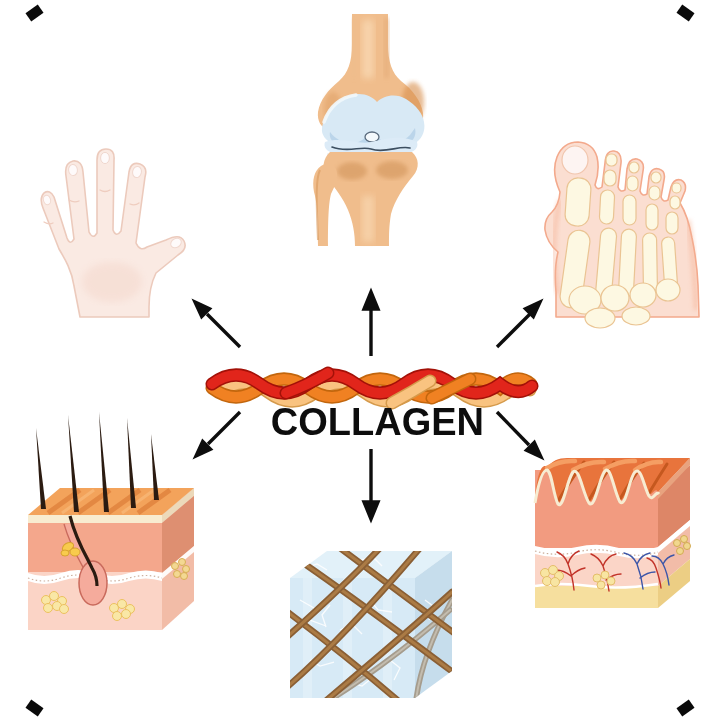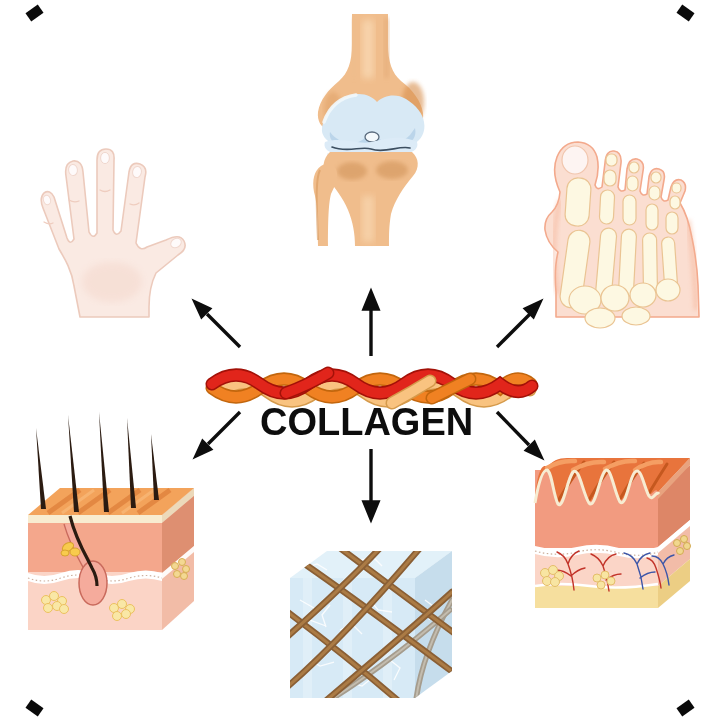--- a/index.html
+++ b/index.html
@@ -1,20 +1,20 @@
 <!DOCTYPE html>
 <html><head>
 <meta charset="utf-8">
 <style>
   html,body{margin:0;padding:0;background:#fff;}
   .canvas{position:relative;width:720px;height:720px;background:#ffffff;overflow:hidden;
           font-family:"Liberation Sans",sans-serif;}
   .canvas svg{position:absolute;left:0;top:0;}
   .collagen-label{position:absolute;left:260px;top:402px;width:224px;height:40px;
-    text-align:left;font-size:38px;line-height:40px;font-weight:bold;
+    text-align:right;font-size:38px;line-height:40px;font-weight:bold;
     letter-spacing:0px;color:#0d0d0d;font-family:"Liberation Sans",sans-serif;}
   .corner-mark{position:absolute;width:15px;height:10px;background:#0a0a0a;}
   .cm-tl{left:27px;top:8px;transform:rotate(-35deg);}
   .cm-tr{right:27px;top:8px;transform:rotate(35deg);}
   .cm-bl{left:27px;bottom:7px;transform:rotate(35deg);}
   .cm-br{right:27px;bottom:7px;transform:rotate(-35deg);}
 </style>
 </head>
 <body>
 

